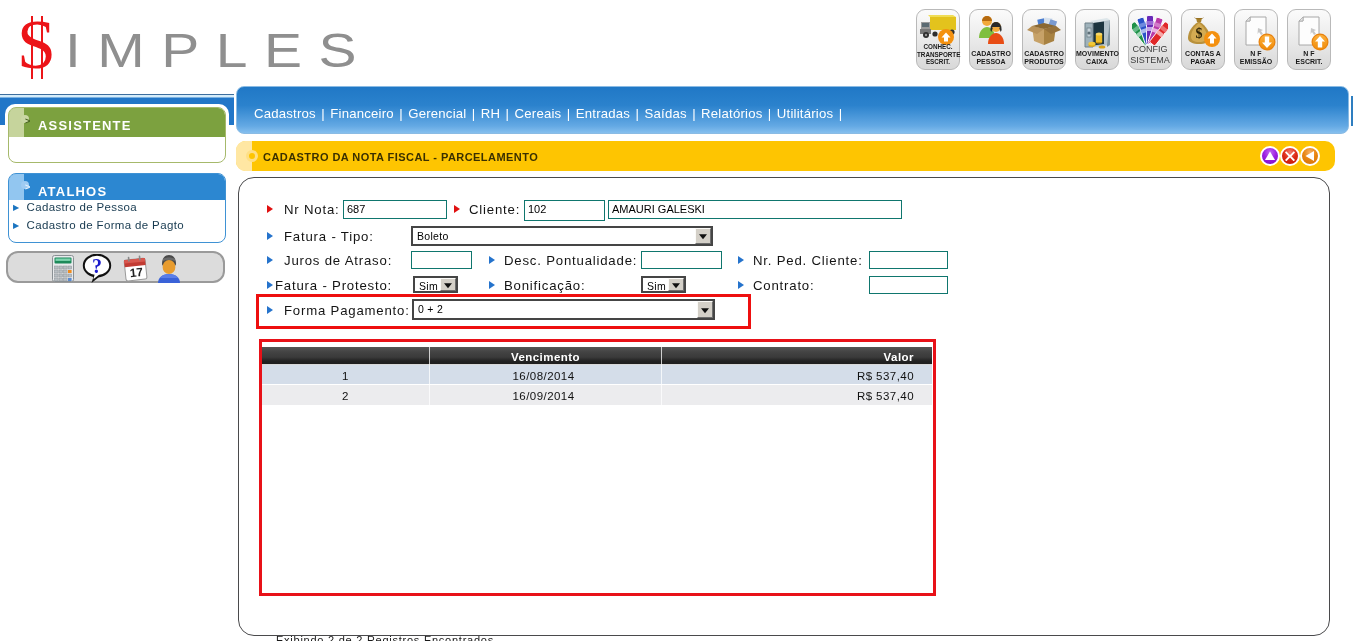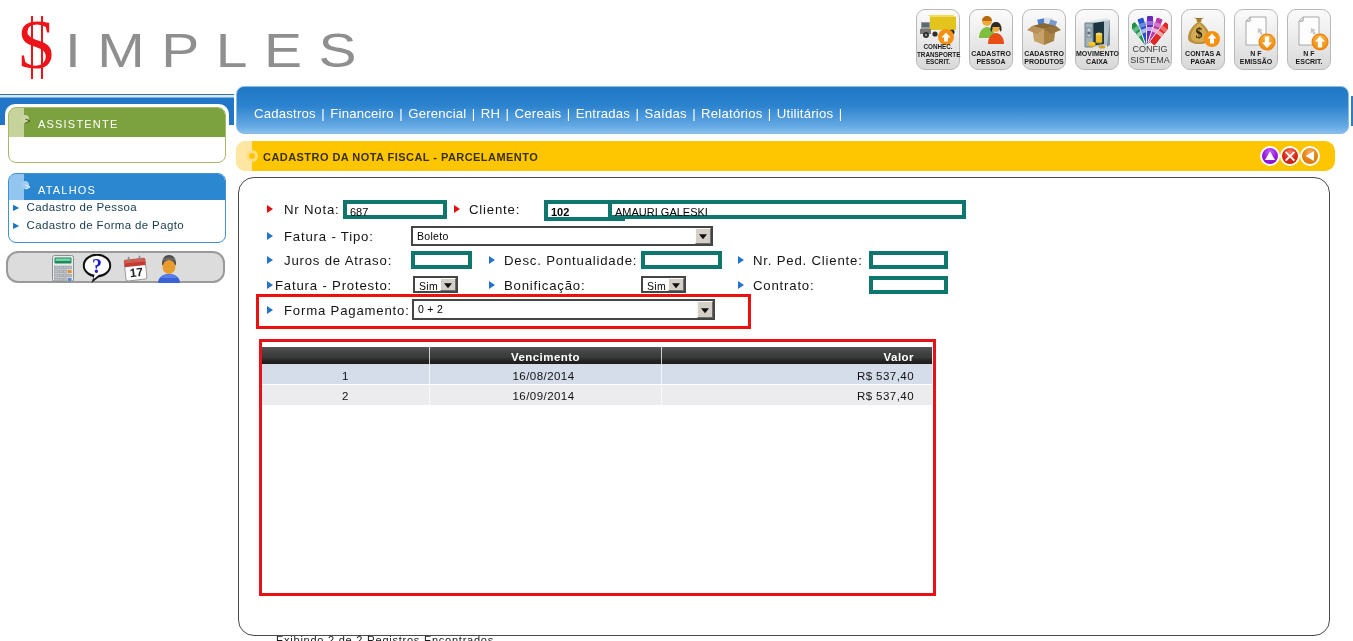--- a/index.html
+++ b/index.html
@@ -44,30 +44,30 @@
 #atalhos { top:170px; height:76px; }
 #atalhos .sideinner { border:1px solid #3f92d4; }
 #atalhos .hdr { background:#2c87d1; height:26px; }
 #atalhos .tab { background:#92c6f0; }
 .hdr { position:relative; height:29px; }
 .tab { position:absolute; left:0; top:0; bottom:0; width:15px; }
 .hcirc { position:absolute; left:12px; top:7px; width:8px; height:8px; border-radius:50%; }
 #assist .hcirc { border:4px solid #cad7a4; background:#a8bd74; color:#46601e; }
 #atalhos .hcirc { border:4px solid #9fcbf2; background:#6aaade; color:#e8f4fe; }
 .hcirc span { position:absolute; left:0px; top:-3px; font-size:9px; font-weight:bold; }
-.htxt { position:absolute; left:29px; top:10px; color:#fff; font-weight:normal; font-size:11px; letter-spacing:1.2px; }
+.htxt { position:absolute; left:29px; top:10px; color:#fff; font-weight:bold; font-size:13px; letter-spacing:1.2px; }
 .linkrow { position:absolute; left:8px; font-size:11.5px; color:#16394f; letter-spacing:0.35px; }
 .linkrow .tri { color:#1a74c0; font-size:8px; vertical-align:1px; margin-right:7px; }
 #iconbar { left:6px; top:251px; width:219px; height:32px; background:#dcdcdc; border:2px solid #9a9a9a; border-radius:12px; }
 
 
 .bullet { width:0; height:0; border-left:6px solid #e01010; border-top:4px solid transparent; border-bottom:4px solid transparent; }
 .bullet.blue { border-left-color:#2573cc; }
 .flabel { font-size:13.2px; color:#141414; letter-spacing:0.8px; white-space:nowrap; }
-.finput { border:4px solid #0f766e; background:#fff; font-size:11px; color:#000; padding:2px 0 0 3px; font-family:"Liberation Sans",sans-serif; }
+.finput { border:1px solid #0f766e; background:#fff; font-size:11px; color:#000; padding:2px 0 0 3px; font-family:"Liberation Sans",sans-serif; }
 .fsel { border:2px solid #454545; background:#fff; }
 .fsel .seltxt { position:absolute; left:4px; top:2px; font-size:10.5px; color:#000; letter-spacing:0.3px; }
 .fsel .selbtn { position:absolute; right:0px; top:0px; bottom:0px; width:16px; background:#d4d0c8; border:1.5px solid; border-color:#fbfaf7 #6e6e6e #6e6e6e #fbfaf7; }
 .fsel .selbtn:after { content:""; position:absolute; left:50%; top:50%; transform:translate(-50%,-35%); width:0; height:0; border-left:4px solid transparent; border-right:4px solid transparent; border-top:5px solid #101010; }
 
 
 #redtable { left:259px; top:339px; width:677px; height:257px; border:3.5px solid #e81118; }
 #tbl { position:absolute; left:0px; top:4.5px; width:670px; letter-spacing:0.45px; }
 #tbl .hrow { height:18px; border-bottom:1px solid #d8d8d8; background:linear-gradient(180deg,#555 0%,#434343 30%,#3a3a3a 60%,#222 82%,#1e1e1e 100%); color:#fff; font-weight:bold; font-size:11.5px; }
 #tbl .drow { height:20px; font-size:11.5px; color:#111; }
@@ -326,22 +326,22 @@
  </svg>
 </div>
 
 <div id="form">
 
   <div class="abs bullet" style="left:267px; top:205px;"></div>
   <div class="abs flabel" style="left:284px; top:202px;">Nr Nota:</div>
   <div class="abs finput" style="left:343px; top:200px; width:104px; height:19px;">687</div>
   <div class="abs bullet" style="left:454px; top:205px;"></div>
   <div class="abs flabel" style="left:469px; top:202px;">Cliente:</div>
-  <div class="abs finput" style="left:544px; top:200px; width:81px; height:21px;font-weight:bold;">102</div>
-  <div class="abs finput" style="left:608px; top:200px; width:358px; height:19px;">AMAURI GALESKI</div>
+  <div class="abs finput" style="left:524px; top:200px; width:81px; height:21px;">102</div>
+  <div class="abs finput" style="left:608px; top:200px; width:294px; height:19px;">AMAURI GALESKI</div>
 
   <div class="abs bullet blue" style="left:267px; top:232px;"></div>
   <div class="abs flabel" style="left:284px; top:229px;">Fatura - Tipo:</div>
   <div class="abs fsel" style="left:411px; top:226px; width:302px; height:20px;">
       <span class="seltxt">Boleto</span>
       <span class="selbtn"></span>
     </div>
 
   <div class="abs bullet blue" style="left:267px; top:256px;"></div>
   <div class="abs flabel" style="left:284px; top:253px;">Juros de Atraso:</div>

